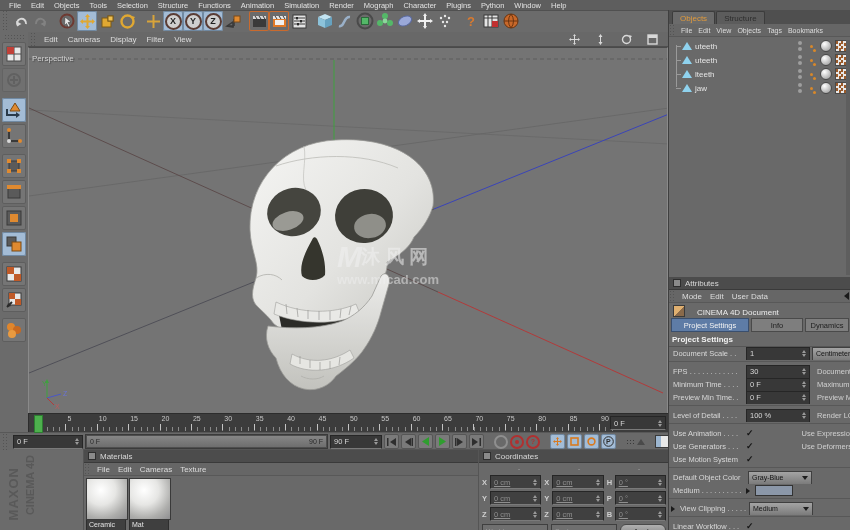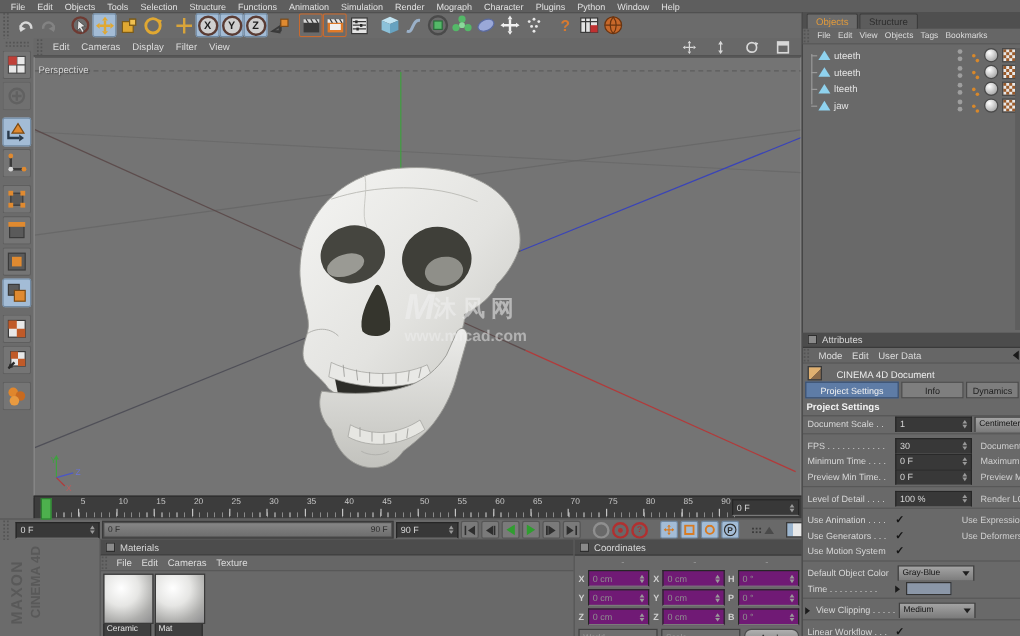--- a/index.html
+++ b/index.html
@@ -8,21 +8,21 @@
   
   .handle{width:6px;align-self:stretch;background-image:radial-gradient(#545454 35%,transparent 36%);
           background-size:3px 3px;margin-right:3px;flex:0 0 auto;}
   .ptitle{height:12px;background:#4c4c4c;display:flex;align-items:center;gap:4px;padding:0 4px;
           border-bottom:1px solid #3a3a3a;}
   .ptitle .sq{width:6px;height:6px;background:#8a8a8a;border:1px solid #2e2e2e;flex:0 0 auto;}
   .menurow{height:12px;display:flex;align-items:center;background:#666;border-bottom:1px solid #585858;}
   .menurow span{padding:0 4px;color:#dcdcdc;}
   .fld{display:flex;align-items:center;background:#383838;border:1px solid #262626;border-bottom-color:#7a7a7a;
        color:#d8d8d8;padding:0 3px;height:12px;font-size:7.5px;overflow:hidden;white-space:nowrap;}
-  .fld.dim{background:#701a75;color:#8f8f8f;}
+  .fld.dim{background:#404040;color:#8f8f8f;text-decoration:underline;}
   .sp{display:flex;flex-direction:column;gap:1px;margin-left:auto;padding-left:2px;}
   .sp i{display:block;width:0;height:0;border-left:2.5px solid transparent;border-right:2.5px solid transparent;}
   .sp .u{border-bottom:3px solid #9a9a9a;} .sp .d{border-top:3px solid #9a9a9a;}
   .dd{display:flex;align-items:center;background:linear-gradient(#a4a4a4,#7b7b7b);border:1px solid #3f3f3f;
       color:#141414;height:12px;padding:0 3px;font-size:7px;overflow:hidden;white-space:nowrap;}
   .dd.dim{background:#6f6f6f;color:#9a9a9a;}
   .dd::after{content:"";margin-left:auto;width:0;height:0;border:3px solid transparent;border-top:4px solid #1e1e1e;transform:translateY(2px);}
   .dd.dim::after{border-top-color:#8a8a8a;}
   .chk{color:#141414;font-size:9px;font-weight:bold;line-height:1;}
   
@@ -1003,21 +1003,21 @@
         <span class="chk">✓</span>
       </div>
       <div class="asep"></div>
       <div class="arow">
         <span class="albl">Default Object Color</span>
         <div class="dd wide">
             <span>Gray-Blue</span>
           </div>
       </div>
       <div class="arow">
-        <span class="albl">Time . . . . . . . . . .</span>
+        <span class="albl">Medium . . . . . . . . . .</span>
         <span class="exp"></span>
         <span class="swatch"></span>
       </div>
       <div class="asep"></div>
       <div class="arow">
         <span class="exp" style="margin-left:-2px"></span>
         <span class="albl" style="width:67px">View Clipping . . . . .</span>
         <div class="dd wide">
             <span>Medium</span>
           </div>

